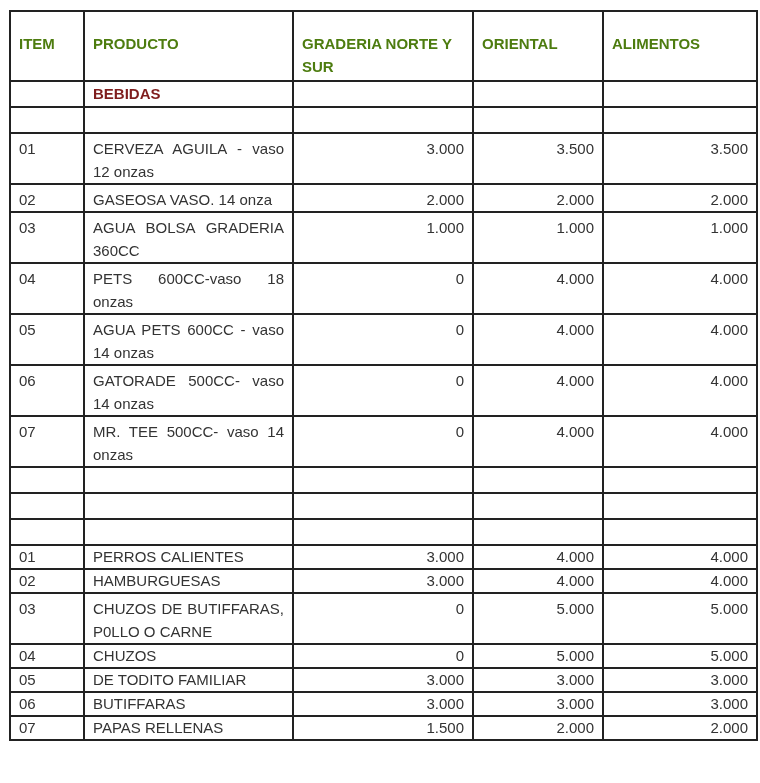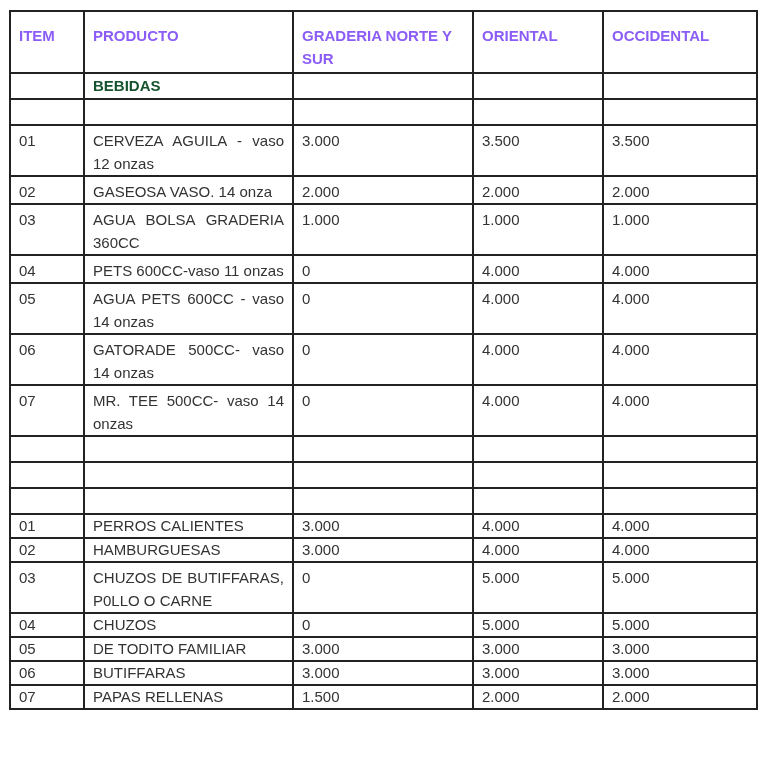--- a/index.html
+++ b/index.html
@@ -1,46 +1,46 @@
 <!DOCTYPE html>
 <html><head>
 <meta charset="utf-8">
 <style>
   html, body { margin:0; padding:0; background:#ffffff; }
   body { width:760px; height:783px; position:relative; overflow:hidden; font-family:"Liberation Sans", "DejaVu Sans", sans-serif; color:#333; }
   table { position:absolute; left:9px; top:10px; width:747px; border-collapse:collapse; table-layout:fixed; }
   td { border:2px solid #222; padding:0 8px; font-size:15px; line-height:23px; vertical-align:top; }
   col.c-item { width:74px; } col.c-prod { width:209px; } col.c-gn { width:180px; } col.c-or { width:130px; } col.c-oc { width:154px; }
-  tr.hdr td { font-weight:bold; color:#8b5cf6; height:48px; padding-top:12px; }
-  tr.section td { font-weight:bold; color:#14532d; height:24px;margin-left:8px; }
+  tr.hdr td { font-weight:bold; color:#4d7c0f; height:48px; padding-top:20px; }
+  tr.section td { font-weight:bold; color:#7f1d1d; height:24px;margin-left:8px; }
   tr.blank td { height:24px; }
   tr.row td { }
   tr.row.tall td { padding-top:3px; padding-bottom:0; }
   td.prod { text-align:justify; text-align-last:left; }
-  td.num { text-align:left; }
+  td.num { text-align:right; }
   tr.compact td { line-height:22px; }
 </style>
 </head>
 <body>
 
 <table>
   <colgroup>
     <col class="c-item">
       <col class="c-prod">
       <col class="c-gn">
       <col class="c-or">
       <col class="c-oc">
   </colgroup>
   <tbody id="tbody">
     <tr class="hdr">
       <td>ITEM</td>
       <td>PRODUCTO</td>
       <td>GRADERIA NORTE Y SUR</td>
       <td>ORIENTAL</td>
-      <td>OCCIDENTAL</td>
+      <td>ALIMENTOS</td>
     </tr>
   <tr class="section">
         <td></td>
         <td>BEBIDAS</td>
         <td></td>
         <td></td>
         <td></td>
       </tr>
       <tr class="blank">
         <td></td>
@@ -65,21 +65,21 @@
       </tr>
       <tr class="row tall">
         <td>03</td>
         <td class="prod">AGUA BOLSA GRADERIA 360CC</td>
         <td class="num">1.000</td>
         <td class="num">1.000</td>
         <td class="num">1.000</td>
       </tr>
       <tr class="row tall">
         <td>04</td>
-        <td class="prod">PETS 600CC-vaso 11 onzas</td>
+        <td class="prod">PETS 600CC-vaso 18 onzas</td>
         <td class="num">0</td>
         <td class="num">4.000</td>
         <td class="num">4.000</td>
       </tr>
       <tr class="row tall">
         <td>05</td>
         <td class="prod">AGUA PETS 600CC - vaso 14 onzas</td>
         <td class="num">0</td>
         <td class="num">4.000</td>
         <td class="num">4.000</td>

